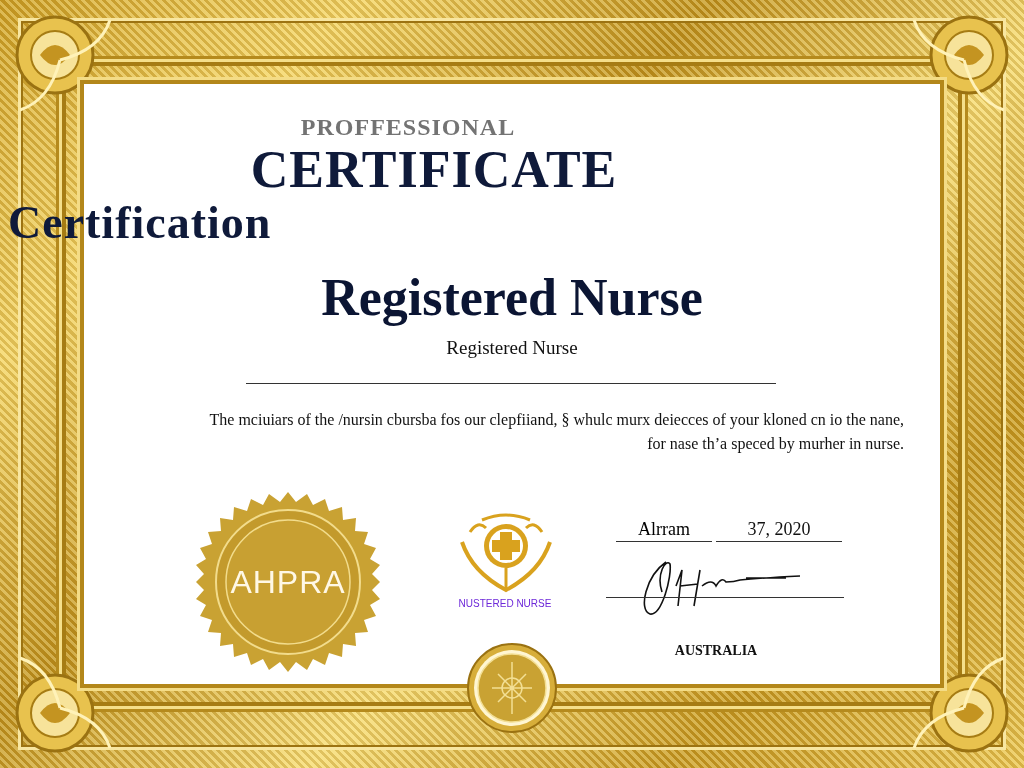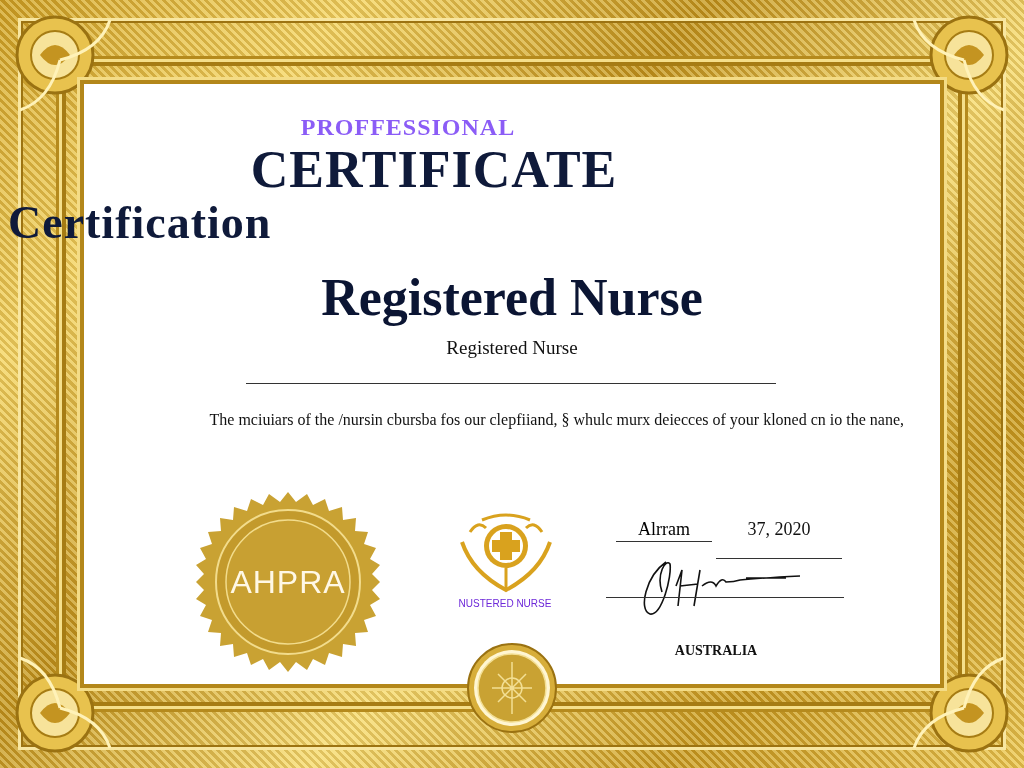--- a/index.html
+++ b/index.html
@@ -34,21 +34,21 @@
     position: absolute; width: 150px; height: 150px;
   }
   .corner svg { width: 100%; height: 100%; }
   .corner.tl { left: 0; top: 0; }
   .corner.tr { right: 0; top: 0; transform: scaleX(-1); }
   .corner.bl { left: 0; bottom: 0; transform: scaleY(-1); }
   .corner.br { right: 0; bottom: 0; transform: scale(-1,-1); }
 
   .title-small {
     position: absolute; top: 114px; left: 0; width: 816px; text-align: center;
-    font-weight: bold; font-size: 24px; letter-spacing: 1px; color: #8b5cf6;
+    font-weight: bold; font-size: 24px; letter-spacing: 1px; color: #737373;
   }
   .title-large {
     position: absolute; top: 140px; left: 0; width: 868px; text-align: center;
     font-weight: bold; font-size: 52px; color: #0f1a3a; letter-spacing: 1px;
   }
   .title-cert {
     position: absolute; top: 196px; left: 8px; width: 1024px; text-align: left;
     font-weight: bold; font-size: 46px; color: #0f1a3a; letter-spacing: 1px;
   }
   .title-role {
@@ -87,21 +87,21 @@
   }
   .date-row {
     position: absolute; top: 519px; left: 616px; width: 226px; height: 22px;
   }
   .date-month {
     position: absolute; left: 0; width: 96px; text-align: center;
     font-size: 18px; color: #000000; border-bottom: 1px solid #333; padding-bottom: 1px;
   }
   .date-day-year {
     position: absolute; left: 100px; width: 126px; text-align: center;
-    font-size: 18px; color: #111; border-bottom: 1px solid #333; padding-bottom: 18px;
+    font-size: 18px; color: #111; border-bottom: 1px solid #333; padding-bottom: 1px;
   }
   .signature {
     position: absolute; left: 636px; top: 556px; width: 170px; height: 64px;
   }
   .signature svg { width: 100%; height: 100%; }
   .sig-line {
     position: absolute; left: 606px; top: 597px; width: 238px; height: 0;
     border-top: 1px solid #333;
   }
   .country {
@@ -161,20 +161,21 @@
 
 <div class="title-small">PROFFESSIONAL</div>
 <div class="title-large">CERTIFICATE</div>
 <div class="title-cert">Certification</div>
 <div class="title-role">Registered Nurse</div>
 <div class="subtitle">Registered Nurse</div>
 <div class="divider"></div>
 
 <div class="body-text">
   <div>The mciuiars of the /nursin cbursba fos our clepfiiand, § whulc murx deiecces of your kloned cn io the nane,</div>
+  <div>for nase th’a speced by murher in nurse.</div>
 </div>
 
 <div class="seal">
   <svg viewBox="0 0 184 184">
     <polygon fill="#c9a233" points="92,2 100,12 111,4 117,15 129,9 133,21 146,17 147,30 160,28 159,41 172,42 168,54 180,58 174,69 184,75 176,84 184,92 176,100 184,109 174,115 180,126 168,130 172,142 159,143 160,156 147,154 146,167 133,163 129,175 117,169 111,180 100,172 92,182 84,172 73,180 67,169 55,175 51,163 38,167 37,154 24,156 25,143 12,142 16,130 4,126 10,115 0,109 8,100 0,92 8,84 0,75 10,69 4,58 16,54 12,42 25,41 24,28 37,30 38,17 51,21 55,9 67,15 73,4 84,12"></polygon>
     <circle cx="92" cy="92" r="72" fill="#c39a2c" stroke="#f2dc8c" stroke-width="2"></circle>
     <circle cx="92" cy="92" r="62" fill="#c8a032" stroke="#f2dc8c" stroke-width="1.5"></circle>
   </svg>
   <div class="seal-text">AHPRA</div>
 </div>

